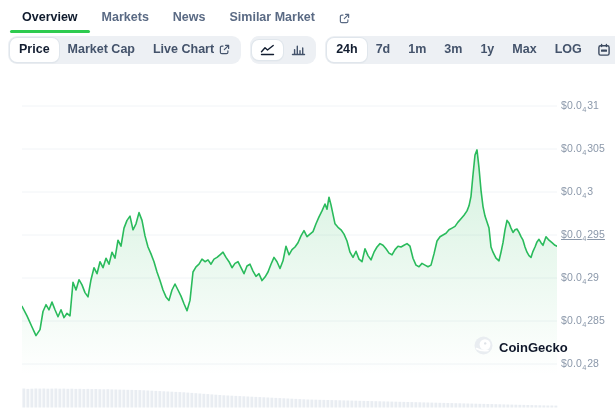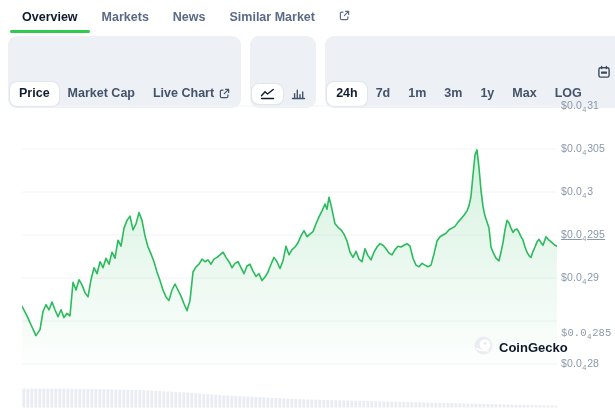--- a/index.html
+++ b/index.html
@@ -1,30 +1,30 @@
 <!DOCTYPE html>
 <html style="--accent: #2ecb4f;"><head>
 <meta charset="utf-8">
 <style>
   html,body{margin:0;padding:0;background:#fff;}
   body{width:615px;height:410px;font-family:"Liberation Sans","DejaVu Sans",sans-serif;-webkit-font-smoothing:antialiased;}
   .app{position:relative;width:615px;height:410px;overflow:hidden;background:#fff;}
 
   
-  .tab-bar{position:absolute;top:0;left:10px;display:flex;align-items:flex-start;}
+  .tab-bar{position:absolute;top:0;left:10px;display:flex;align-items:flex-end;}
   .tab{position:relative;padding:10px 12px 9px;font-size:12.5px;font-weight:600;color:#5a6a84;display:flex;align-items:center;gap:5px;cursor:pointer;white-space:nowrap;}
   .tab.active{color:#0f1b2d;font-weight:700;}
   .tab.active::after{content:"";position:absolute;left:0;right:0;bottom:0;height:3px;border-radius:3px;background:var(--accent,#2ecb4f);}
   .tab .icw svg{display:block;}
 
   
   .toolbar{position:absolute;top:36px;left:8px;right:7px;display:flex;gap:9px;align-items:stretch;}
   .pill{background:#edf0f4;border-radius:9px;padding:2px;display:flex;align-items:center;}
   .pill.grow{flex:1;justify-content:space-between;padding-right:8px;}
-  .chip{padding:4px 9px;font-size:12.5px;font-weight:600;color:#44536b;border-radius:7px;display:flex;align-items:center;gap:5px;cursor:pointer;line-height:1.25;white-space:nowrap;margin-top:44px;}
+  .chip{padding:4px 9px;font-size:12.5px;font-weight:600;color:#44536b;border-radius:7px;display:flex;align-items:center;gap:5px;cursor:pointer;line-height:1.25;white-space:nowrap;}
   .chip.selected{background:#fff;color:#121d30;font-weight:700;box-shadow:0 0 0 1px #e0e6ec,0 1px 2px rgba(16,24,40,.07);}
   .chip.icon-only{padding:4px 8px;}
   .iconbtn{padding:3px 6px;color:#3c4a60;display:flex;align-items:center;cursor:pointer;}
   .icw{display:flex;align-items:center;color:inherit;}
   .icw svg{display:block;}
 
   
   .chart-svg{position:absolute;left:22px;top:95px;}
   .y-axis{position:absolute;left:0;top:0;width:615px;height:410px;pointer-events:none;text-align:center;}
   .y-label{position:absolute;left:561px;font-size:10.5px;color:#8b98aa;white-space:nowrap;letter-spacing:.1px;}
@@ -144,21 +144,21 @@
       <path d="M0.0 211.4 L5.0 220.8 L10.0 232.0 L14.0 240.6 L18.0 234.6 L21.0 216.5 L24.0 209.7 L27.0 214.8 L30.0 207.1 L33.0 214.8 L36.0 221.7 L39.0 214.8 L42.0 222.6 L45.0 218.3 L48.0 220.8 L51.0 187.3 L54.0 195.0 L57.0 184.7 L60.0 189.9 L63.0 197.6 L66.0 201.9 L69.0 184.7 L72.0 172.7 L75.0 178.7 L78.0 166.7 L81.0 172.7 L84.0 163.2 L87.0 169.2 L90.0 157.2 L93.0 163.2 L96.0 145.2 L99.0 151.2 L102.0 133.1 L105.0 125.4 L108.0 121.1 L111.0 134.8 L114.0 128.8 L117.0 117.6 L120.0 125.4 L123.0 140.9 L126.0 152.0 L129.0 158.9 L132.0 166.7 L135.0 177.0 L138.0 185.6 L141.0 195.0 L144.0 201.9 L147.0 205.4 L150.0 195.0 L153.0 189.0 L156.0 195.0 L159.0 201.1 L162.0 208.8 L165.0 215.7 L168.0 205.4 L171.0 177.0 L174.0 171.8 L177.0 169.2 L180.0 164.1 L183.0 166.7 L186.0 164.9 L189.0 169.2 L192.0 164.1 L195.0 162.4 L198.0 159.8 L201.0 157.2 L204.0 162.4 L207.0 166.7 L210.0 172.7 L213.0 168.4 L216.0 166.7 L219.0 172.7 L222.0 178.7 L225.0 171.0 L228.0 169.2 L231.0 176.1 L234.0 181.3 L237.0 178.7 L240.0 185.6 L243.0 182.1 L246.0 177.0 L249.0 169.2 L252.0 162.4 L255.0 166.7 L258.0 173.5 L261.0 165.8 L264.0 151.2 L267.0 159.8 L270.0 154.6 L273.0 152.0 L276.0 147.7 L279.0 140.9 L282.0 135.7 L285.0 141.7 L288.0 139.1 L291.0 136.6 L294.0 128.8 L297.0 121.9 L300.0 115.9 L303.0 109.0 L305.0 114.2 L307.0 102.2 L309.0 109.9 L311.0 119.4 L313.0 128.8 L316.0 132.3 L319.0 134.8 L322.0 139.1 L325.0 146.0 L328.0 157.2 L331.0 162.4 L334.0 156.3 L337.0 164.1 L340.0 166.7 L343.0 153.8 L346.0 160.6 L349.0 164.9 L352.0 157.2 L355.0 152.0 L358.0 148.6 L361.0 150.3 L364.0 153.8 L367.0 158.1 L370.0 159.8 L373.0 154.6 L376.0 151.2 L379.0 152.0 L382.0 150.3 L385.0 148.6 L388.0 151.2 L391.0 163.2 L394.0 170.1 L397.0 171.8 L400.0 168.4 L403.0 170.1 L406.0 171.8 L409.0 170.1 L412.0 158.9 L415.0 146.0 L418.0 141.7 L421.0 140.0 L424.0 138.3 L427.0 134.8 L430.0 133.1 L433.0 131.4 L436.0 127.1 L439.0 123.7 L442.0 120.2 L445.0 115.9 L447.0 110.8 L449.0 101.3 L451.0 79.8 L453.0 60.0 L455.0 54.9 L457.0 72.9 L459.0 95.3 L461.0 111.6 L463.0 121.1 L465.0 127.1 L467.0 133.1 L469.0 152.0 L471.0 157.2 L474.0 163.2 L477.0 165.8 L479.0 157.2 L481.0 147.7 L483.0 134.8 L485.0 125.4 L487.0 128.0 L489.0 133.1 L491.0 137.4 L493.0 134.8 L495.0 134.0 L497.0 137.4 L499.0 141.7 L501.0 145.2 L503.0 152.0 L505.0 157.2 L507.0 160.6 L509.0 162.4 L511.0 156.3 L513.0 152.0 L515.0 146.9 L517.0 144.3 L519.0 147.7 L521.0 150.3 L524.0 141.7 L527.0 145.2 L530.0 147.7 L533.0 150.3 L535.0 151.2 L535 280 L0 280 Z" fill="url(#gfill)" stroke="none"></path>
       <path d="M0.0 211.4 L5.0 220.8 L10.0 232.0 L14.0 240.6 L18.0 234.6 L21.0 216.5 L24.0 209.7 L27.0 214.8 L30.0 207.1 L33.0 214.8 L36.0 221.7 L39.0 214.8 L42.0 222.6 L45.0 218.3 L48.0 220.8 L51.0 187.3 L54.0 195.0 L57.0 184.7 L60.0 189.9 L63.0 197.6 L66.0 201.9 L69.0 184.7 L72.0 172.7 L75.0 178.7 L78.0 166.7 L81.0 172.7 L84.0 163.2 L87.0 169.2 L90.0 157.2 L93.0 163.2 L96.0 145.2 L99.0 151.2 L102.0 133.1 L105.0 125.4 L108.0 121.1 L111.0 134.8 L114.0 128.8 L117.0 117.6 L120.0 125.4 L123.0 140.9 L126.0 152.0 L129.0 158.9 L132.0 166.7 L135.0 177.0 L138.0 185.6 L141.0 195.0 L144.0 201.9 L147.0 205.4 L150.0 195.0 L153.0 189.0 L156.0 195.0 L159.0 201.1 L162.0 208.8 L165.0 215.7 L168.0 205.4 L171.0 177.0 L174.0 171.8 L177.0 169.2 L180.0 164.1 L183.0 166.7 L186.0 164.9 L189.0 169.2 L192.0 164.1 L195.0 162.4 L198.0 159.8 L201.0 157.2 L204.0 162.4 L207.0 166.7 L210.0 172.7 L213.0 168.4 L216.0 166.7 L219.0 172.7 L222.0 178.7 L225.0 171.0 L228.0 169.2 L231.0 176.1 L234.0 181.3 L237.0 178.7 L240.0 185.6 L243.0 182.1 L246.0 177.0 L249.0 169.2 L252.0 162.4 L255.0 166.7 L258.0 173.5 L261.0 165.8 L264.0 151.2 L267.0 159.8 L270.0 154.6 L273.0 152.0 L276.0 147.7 L279.0 140.9 L282.0 135.7 L285.0 141.7 L288.0 139.1 L291.0 136.6 L294.0 128.8 L297.0 121.9 L300.0 115.9 L303.0 109.0 L305.0 114.2 L307.0 102.2 L309.0 109.9 L311.0 119.4 L313.0 128.8 L316.0 132.3 L319.0 134.8 L322.0 139.1 L325.0 146.0 L328.0 157.2 L331.0 162.4 L334.0 156.3 L337.0 164.1 L340.0 166.7 L343.0 153.8 L346.0 160.6 L349.0 164.9 L352.0 157.2 L355.0 152.0 L358.0 148.6 L361.0 150.3 L364.0 153.8 L367.0 158.1 L370.0 159.8 L373.0 154.6 L376.0 151.2 L379.0 152.0 L382.0 150.3 L385.0 148.6 L388.0 151.2 L391.0 163.2 L394.0 170.1 L397.0 171.8 L400.0 168.4 L403.0 170.1 L406.0 171.8 L409.0 170.1 L412.0 158.9 L415.0 146.0 L418.0 141.7 L421.0 140.0 L424.0 138.3 L427.0 134.8 L430.0 133.1 L433.0 131.4 L436.0 127.1 L439.0 123.7 L442.0 120.2 L445.0 115.9 L447.0 110.8 L449.0 101.3 L451.0 79.8 L453.0 60.0 L455.0 54.9 L457.0 72.9 L459.0 95.3 L461.0 111.6 L463.0 121.1 L465.0 127.1 L467.0 133.1 L469.0 152.0 L471.0 157.2 L474.0 163.2 L477.0 165.8 L479.0 157.2 L481.0 147.7 L483.0 134.8 L485.0 125.4 L487.0 128.0 L489.0 133.1 L491.0 137.4 L493.0 134.8 L495.0 134.0 L497.0 137.4 L499.0 141.7 L501.0 145.2 L503.0 152.0 L505.0 157.2 L507.0 160.6 L509.0 162.4 L511.0 156.3 L513.0 152.0 L515.0 146.9 L517.0 144.3 L519.0 147.7 L521.0 150.3 L524.0 141.7 L527.0 145.2 L530.0 147.7 L533.0 150.3 L535.0 151.2 " fill="none" stroke="#2abb5c" stroke-width="1.6" stroke-linejoin="round" stroke-linecap="round"></path>
     </svg>
 
   <div class="y-axis">
       <div class="y-label" style="top: 99px;">$0.0<sub>4</sub>31</div>
       <div class="y-label" style="top: 142px;">$0.0<sub>4</sub>305</div>
       <div class="y-label" style="top: 185px;">$0.0<sub>4</sub>3</div>
       <div class="y-label" style="top: 228px; text-decoration: underline;">$0.0<sub>4</sub>295</div>
       <div class="y-label" style="top: 271px;">$0.0<sub>4</sub>29</div>
-      <div class="y-label" style="top: 327px; font-family: Liberation Mono, monospace;">$0.0<sub>4</sub>285</div>
+      <div class="y-label" style="top: 314px;">$0.0<sub>4</sub>285</div>
       <div class="y-label" style="top: 357px;">$0.0<sub>4</sub>28</div>
     </div>
 
   <div class="watermark">
     <span class="icw">
       <svg width="19" height="19" viewBox="0 0 19 19">
         <circle cx="9.5" cy="9.5" r="9" fill="#e9edf1"></circle>
         <circle cx="11" cy="8.6" r="5.4" fill="#ffffff"></circle>
         <circle cx="11.2" cy="7.4" r="1.2" fill="#dfe3e8"></circle>
         <path d="M2.5 12.5 Q7 15.5 14 14.5" stroke="#ffffff" stroke-width="1.6" fill="none" stroke-linecap="round"></path>

